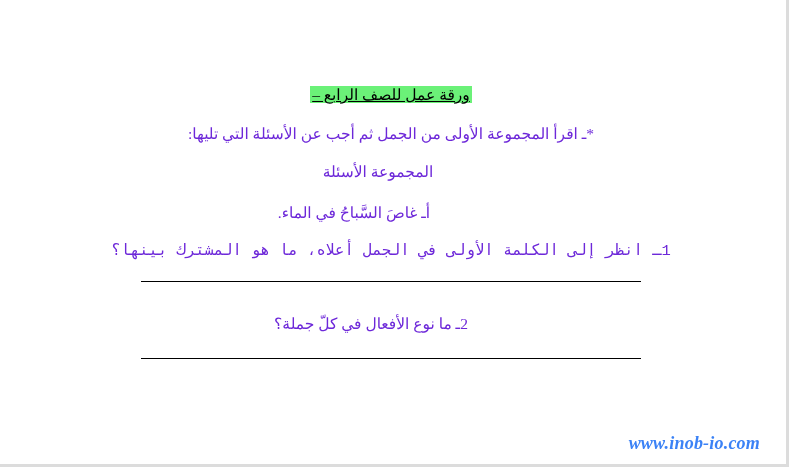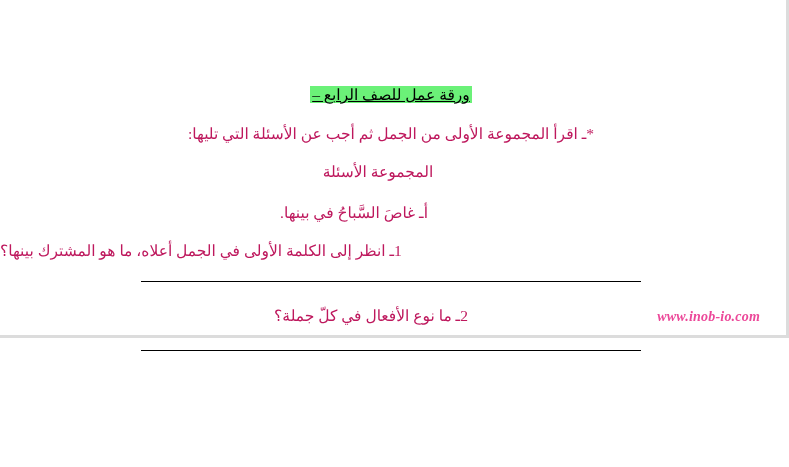--- a/index.html
+++ b/index.html
@@ -9,21 +9,21 @@
   body {
     width: 789px;
     height: 467px;
     background: #ffffff;
     font-family: "Liberation Serif", serif;
     overflow: hidden;
   }
   .page {
     position: relative;
     width: 789px;
-    height: 338px;
+    height: 467px;
     box-sizing: border-box;
     border-right: 3px solid #dcdcdc;
     border-bottom: 3px solid #dcdcdc;
     background: #ffffff;
   }
   .doc {
     position: absolute;
     left: 0;
     top: 0;
     width: 782px;
@@ -42,21 +42,21 @@
   .title-hl {
     background: #6bf178;
     color: #000000;
     font-size: 15.5px;
     font-weight: 400;
     text-decoration: underline;
     line-height: 1.45;
     padding: 0 2px;
   }
   .line {
-    color: #be185d;
+    color: #6d28d9;
     font-size: 15.5px;
     line-height: 1.55;
   }
   .instruction {
     margin-top: 16px;
     padding-right: 0;
     text-align: center;
   }
   .instruction .line {
     display: inline-block;
@@ -71,52 +71,53 @@
     padding-right: 0;
     text-align: center;
   }
   .item {
     display: block;
     margin-bottom: 10px;
     padding-right: 74px;
   }
   .question {
     margin-top: 14px;
-    text-align: left;
+    text-align: center;
+    font-family: Liberation Mono, monospace;
   }
   .q-text {
     display: inline-block;
   }
   .answer-rule {
     margin: 18px auto 0 auto;
     width: 500px;
     height: 0;
     border-top: 1px solid #000000;
   }
   .q2 {
-    margin-top: 22px;
+    margin-top: 30px;
     text-align: center;
     padding-right: 40px;
   }
   .answer-rule2 {
     margin: 22px auto 0 auto;
     width: 500px;
     height: 0;
     border-top: 1px solid #000000;
   }
   .watermark {
     position: absolute;
     right: 26px;
     bottom: 10px;
     direction: ltr;
     font-family: "Liberation Serif", serif;
     font-weight: bold;
     font-style: italic;
-    font-size: 14px;
-    color: #ec4899;
+    font-size: 18px;
+    color: #3b82f6;
     letter-spacing: 0.2px;
   }
 </style>
 </head>
 <body>
 
 <div class="page">
 
   <div class="doc">
 
@@ -126,21 +127,21 @@
 
     <div class="instruction">
       <span class="line">*ـ اقرأ المجموعة الأولى من الجمل ثم أجب عن الأسئلة التي تليها:</span>
     </div>
 
     <div class="group-label">
       <span class="line">المجموعة الأسئلة</span>
     </div>
 
     <div class="items">
-      <span class="item line">أـ غاصَ السَّباحُ في بينها.</span>
+      <span class="item line">أـ غاصَ السَّباحُ في الماء.</span>
     </div>
 
     <div class="question">
       <span class="line q-text">1ـ انظر إلى الكلمة الأولى في الجمل أعلاه، ما هو المشترك بينها؟</span>
     </div>
 
     <div class="answer-rule"></div>
 
     <div class="q2">
       <span class="line q-text">2ـ ما نوع الأفعال في كلّ جملة؟</span>

